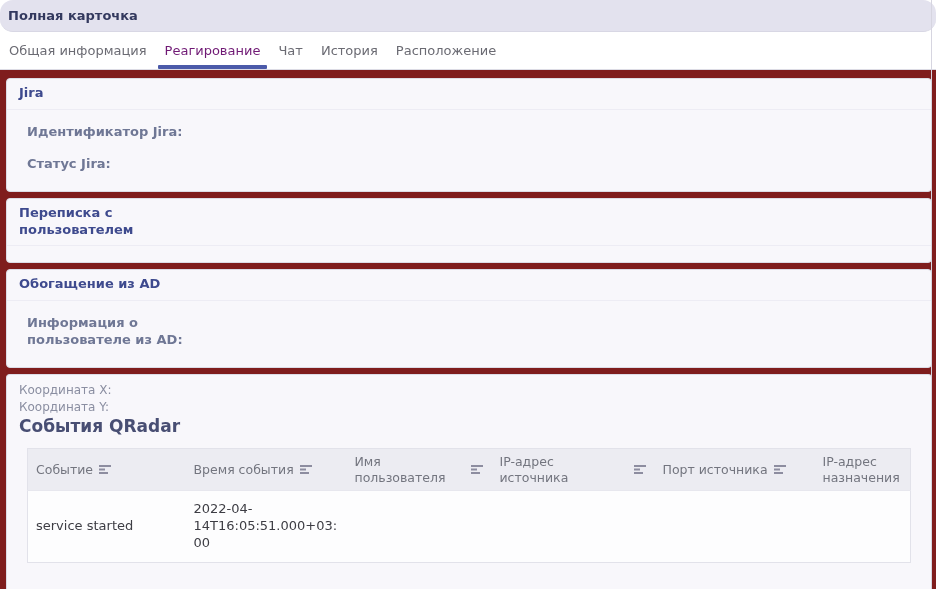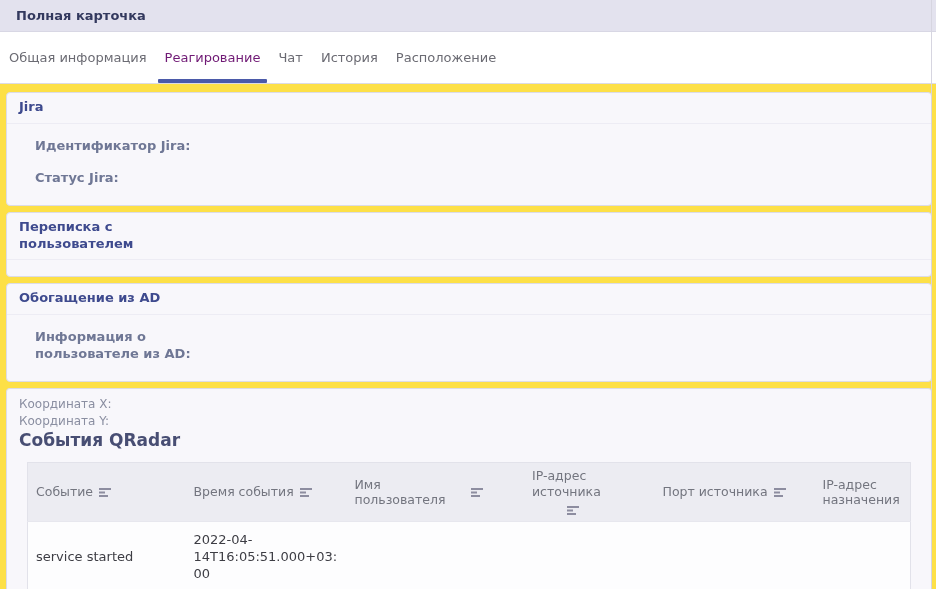--- a/index.html
+++ b/index.html
@@ -10,32 +10,33 @@
     color: #3d3d44;
     font-size: 13px;
   }
 
   
   .topbar {
     height: 32px;
     background: #e3e2ee;
     display: flex;
     align-items: center;
-    padding-left: 16px;
+    padding-left: 8px;
     border-bottom: 1px solid #d8d7e4;
+    border-radius: 13px;
   }
   .topbar .title {
     font-weight: bold;
     font-size: 13px;
     color: #33395e;
   }
 
   
   .tabbar {
-    height: 52px;
+    height: 38px;
     background: #ffffff;
     display: flex;
     align-items: stretch;
     border-bottom: 1px solid #dcdbe4;
   }
   .tab {
     position: relative;
     display: flex;
     align-items: center;
     padding: 0 9px;
@@ -48,41 +49,41 @@
   .tab.active::after {
     content: "";
     position: absolute;
     left: 2px; right: 2px; bottom: 0;
     height: 4px;
     background: #4b5aa9;
     border-radius: 1px;
   }
 
   
-  .content { padding: 8px 0 17px 0; background: #fde047; height: 519px; }
+  .content { padding: 8px 0 17px 0; background: #7f1d1d; height: 519px; }
   .card {
     background: #f8f7fb;
     border: 1px solid #dcdce6;
     border-radius: 4px;
     margin: 0 4px 6px 6px;
   }
   .card-header {
     padding: 6px 12px 7px;
     border-bottom: 1px solid #edecf4;
   }
   .card-header .hdr {
     display: inline-block;
     font-weight: bold;
     font-size: 13px;
     color: #3e4a8e;
     max-width: 175px;
     line-height: 1.3;
   }
   .card-body { padding: 7px 12px 9px; }
-  .field { margin: 7px 16px 15px; }
+  .field { margin: 7px 8px 15px; }
   .field:last-child { margin-bottom: 9px; }
   .field-label {
     display: inline-block;
     font-weight: bold;
     font-size: 13px;
     color: #6f7795;
     max-width: 185px;
     line-height: 1.3;
   }
 
@@ -115,21 +116,21 @@
     font-weight: normal;
     font-size: 12.5px;
     color: #73757f;
     text-align: left;
     padding: 5px 8px;
     height: 28px;
     vertical-align: middle;
     cursor: pointer;
   }
   .th-inner { display: flex; align-items: center; gap: 6px; line-height: 1.25; }
-  .th-inner.spread { justify-content: space-between; flex-direction: column; }
+  .th-inner.spread { justify-content: space-between; }
   .th-inner .lbl { display: inline-block; }
   .th-inner.wrap .lbl { max-width: 82px; }
   .sort-icon { flex: none; display: inline-block; }
   .sort-icon rect { fill: #8d8da0; }
   .events-table td {
     font-size: 13px;
     color: #3d3d44;
     padding: 10px 8px;
     vertical-align: middle;
     border-top: 1px solid #e7e7ee;

